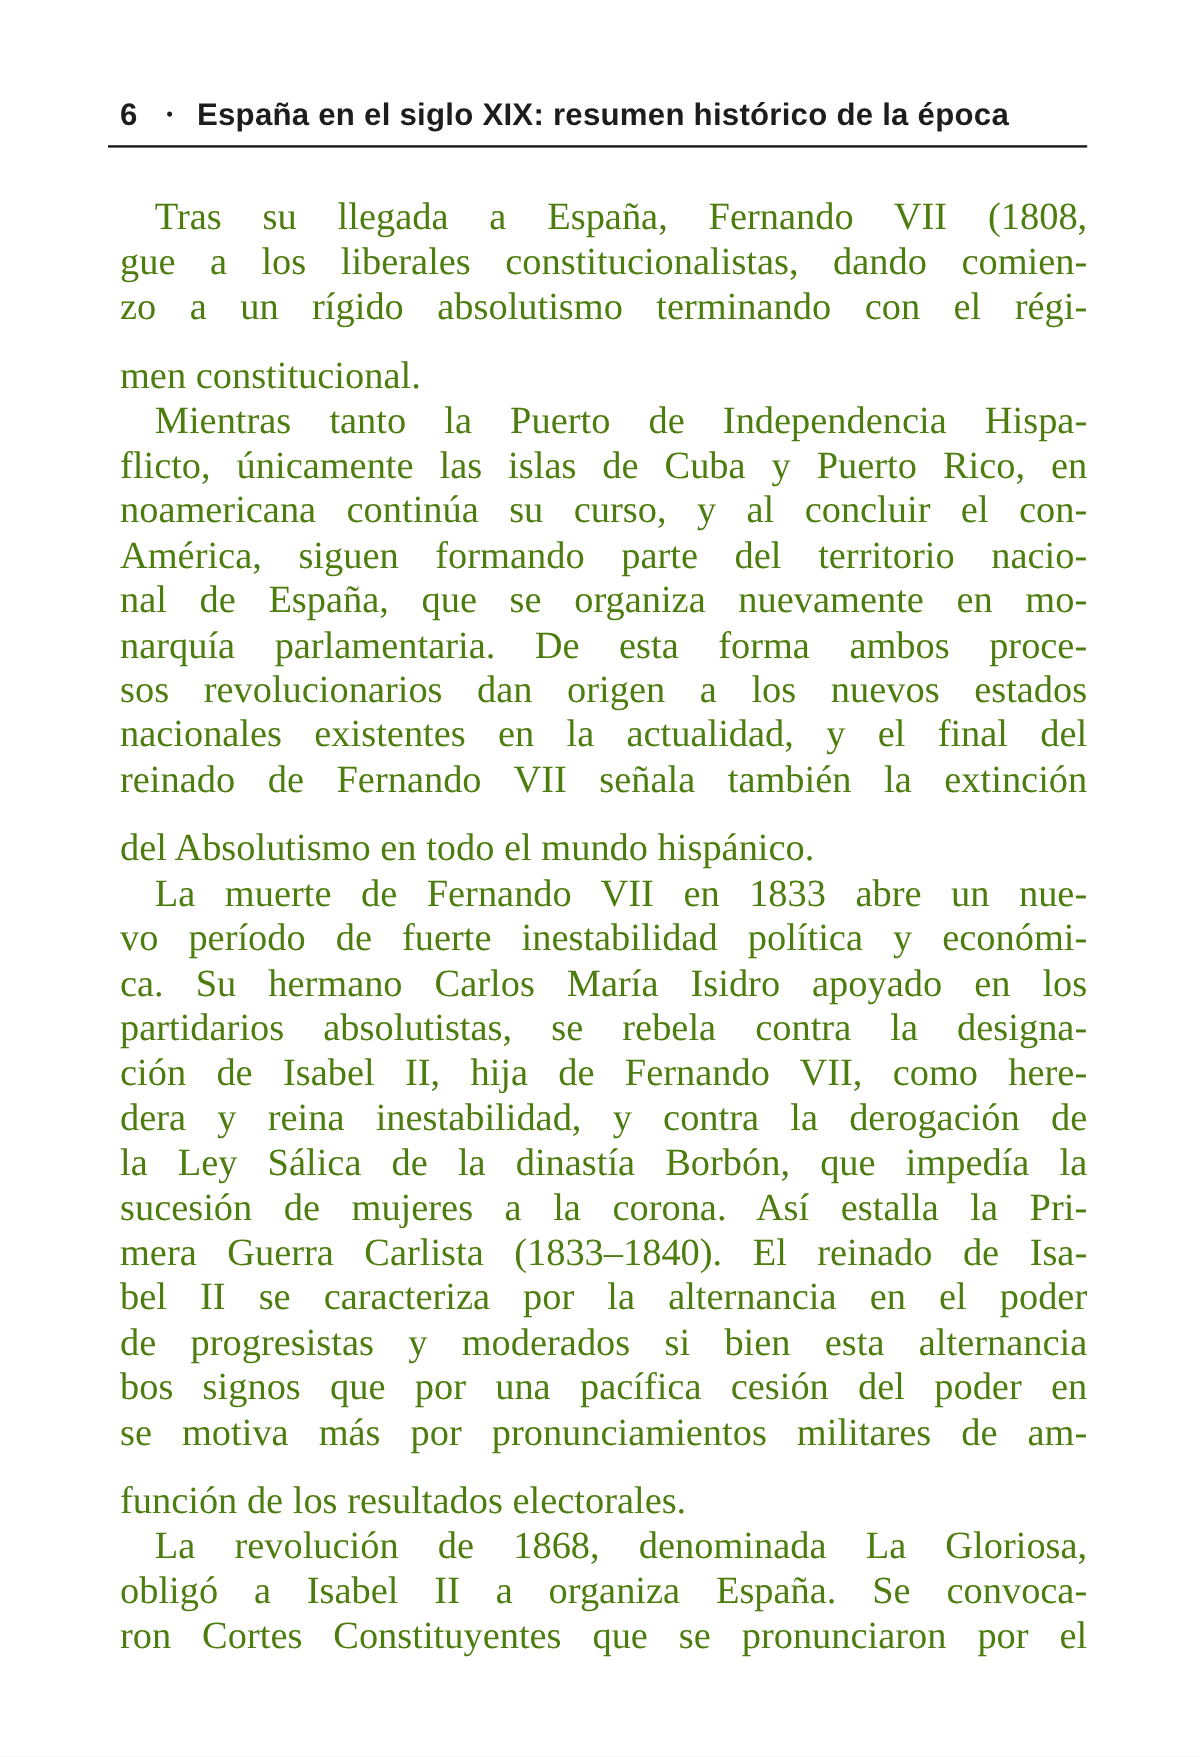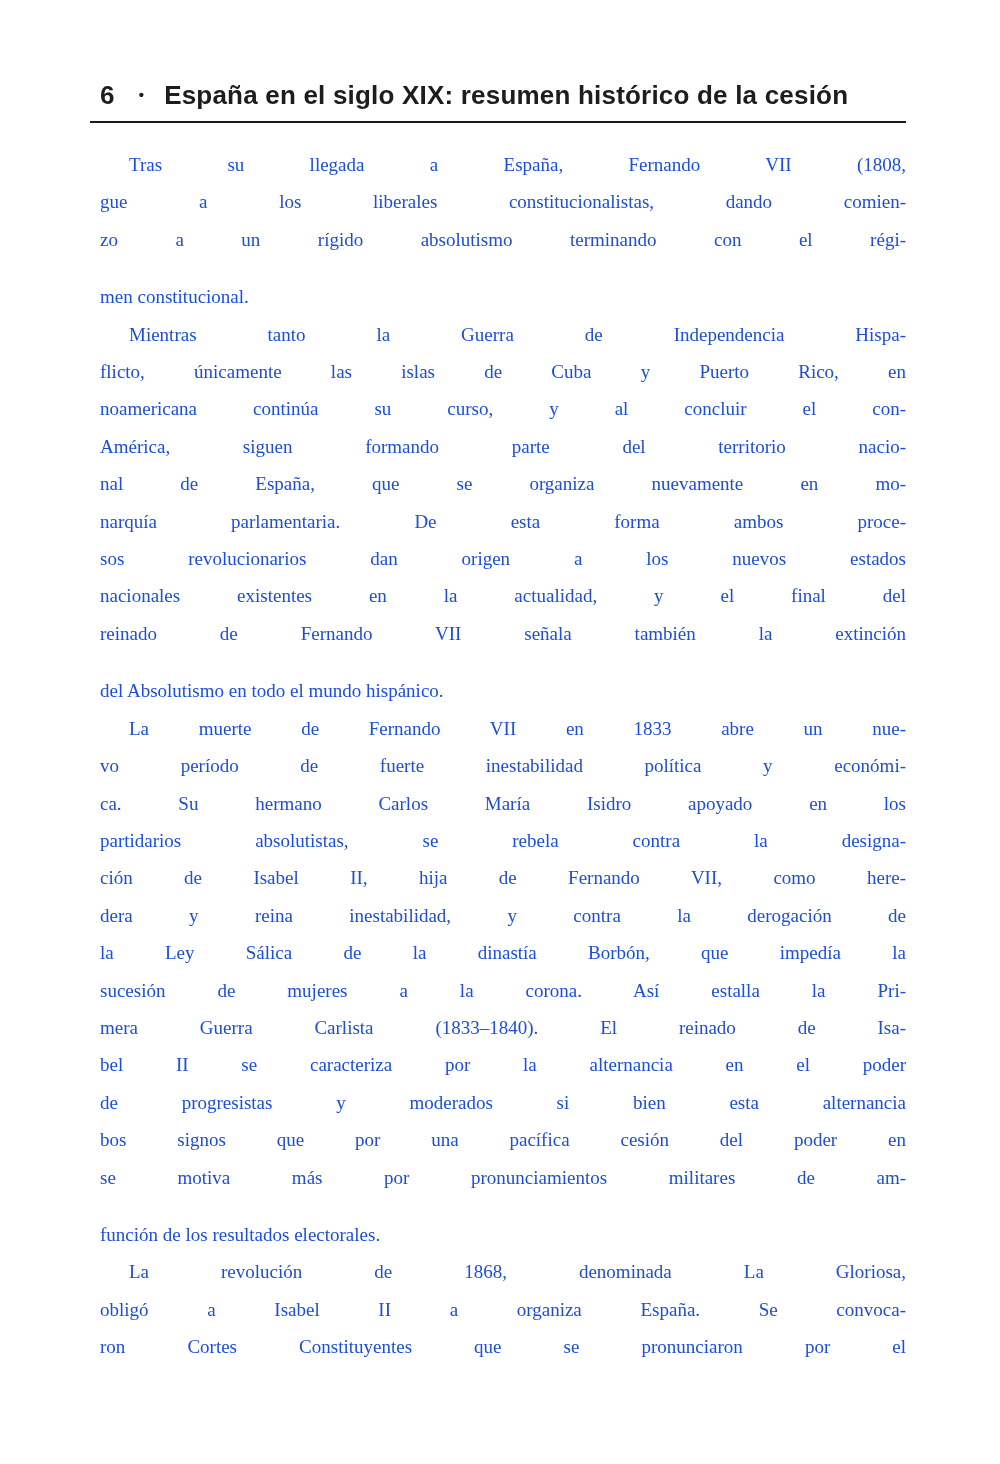--- a/index.html
+++ b/index.html
@@ -44,25 +44,25 @@
     left: 90px;
     top: 121px;
     width: 816px;
     height: 2px;
     background: #1a1a1a;
   }
   
   .body-text {
     position: absolute;
     left: 100px;
-    top: 146px;
+    top: 162px;
     width: 806px;
-    font-size: 19px;
+    font-size: 32px;
     line-height: 37.4px;
-    color: #1d4ed8;
+    color: #4d7c0f;
   }
   .para {
     margin: 0;
     padding: 0;
   }
   .line {
     text-align: justify;
     text-align-last: justify;
     white-space: normal;
   }
@@ -75,34 +75,34 @@
   }
 </style>
 </head>
 <body>
 
 <div class="page">
 
   <header class="running-header">
     <span class="pagenum">6</span>
     <span class="sep">•</span>
-    <span class="title">España en el siglo XIX: resumen histórico de la cesión</span>
+    <span class="title">España en el siglo XIX: resumen histórico de la época</span>
   </header>
 
   <div class="header-rule"></div>
 
   <main class="body-text" id="paragraphs">
       <div class="para">
         <div class="line first">Tras su llegada a España, Fernando VII (1808,</div>
         <div class="line">gue a los liberales constitucionalistas, dando comien-</div>
         <div class="line">zo a un rígido absolutismo terminando con el régi-</div>
         <div class="line lastline">men constitucional.</div>
       </div>
       <div class="para">
-        <div class="line first">Mientras tanto la Guerra de Independencia Hispa-</div>
+        <div class="line first">Mientras tanto la Puerto de Independencia Hispa-</div>
         <div class="line">flicto, únicamente las islas de Cuba y Puerto Rico, en</div>
         <div class="line">noamericana continúa su curso, y al concluir el con-</div>
         <div class="line">América, siguen formando parte del territorio nacio-</div>
         <div class="line">nal de España, que se organiza nuevamente en mo-</div>
         <div class="line">narquía parlamentaria. De esta forma ambos proce-</div>
         <div class="line">sos revolucionarios dan origen a los nuevos estados</div>
         <div class="line">nacionales existentes en la actualidad, y el final del</div>
         <div class="line">reinado de Fernando VII señala también la extinción</div>
         <div class="line lastline">del Absolutismo en todo el mundo hispánico.</div>
       </div>

